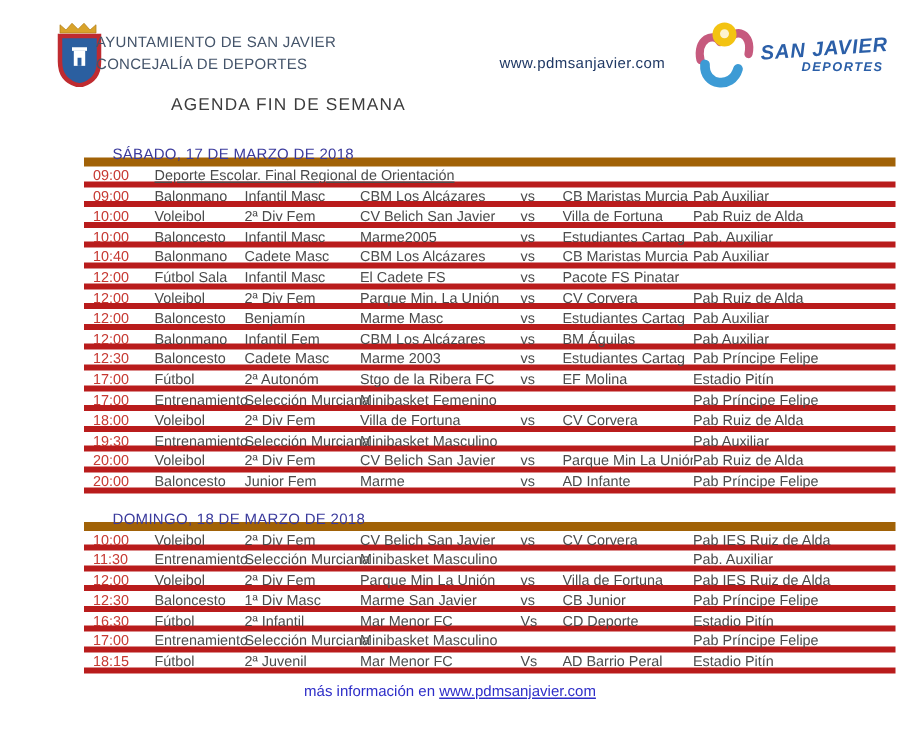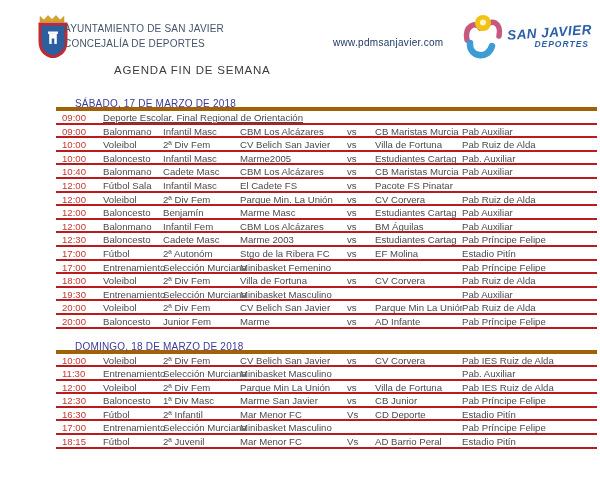--- a/index.html
+++ b/index.html
@@ -36,27 +36,27 @@
     position:absolute; left:114px; top:64px;
     font-size:11.5px; letter-spacing:0.8px; color:#3c3c3c; font-weight:400;
   }
 
   
   .agenda { position:absolute; left:56px; top:97px; width:541px; }
   .agenda-section + .agenda-section { margin-top:11px; }
   .section-heading {
     height:14px; line-height:14px; padding-left:19px;
     font-size:10px; color:#3a3a9c; letter-spacing:0.2px;
-    border-bottom:4px solid #a16207;
+    border-bottom:6px solid #a16207;
   }
   .agenda-row {
     display:grid;
     grid-template-columns:47px 60px 77px 107px 28px 87px 1fr;
     height:13.6px; line-height:13.4px;
-    border-bottom:2px solid #b91c1c;
+    border-bottom:4px solid #b91c1c;
     font-size:9.6px; color:#4b4b4b;
   }
   .cell { white-space:nowrap; overflow:visible; }
   .cell.time { color:#c63831; padding-left:6px; }
   .cell.away { overflow:hidden; }
   .cell.event { grid-column:2 / 8;text-decoration:underline; }
 
   
   .footer {
     position:absolute; left:0; top:456px; width:600px; text-align:center;
@@ -303,14 +303,17 @@
           <div class="cell sport">Fútbol</div>
           <div class="cell category">2ª Juvenil</div>
           <div class="cell home">Mar Menor FC</div>
           <div class="cell vs">Vs</div>
           <div class="cell away">AD Barrio Peral</div>
           <div class="cell venue">Estadio Pitín</div>
         </div>
       </section>
     </main>
 
+  <div class="footer">
+    <span>más información en </span><a>www.pdmsanjavier.com</a>
+  </div>
 
 </div>
 
 </body></html>

